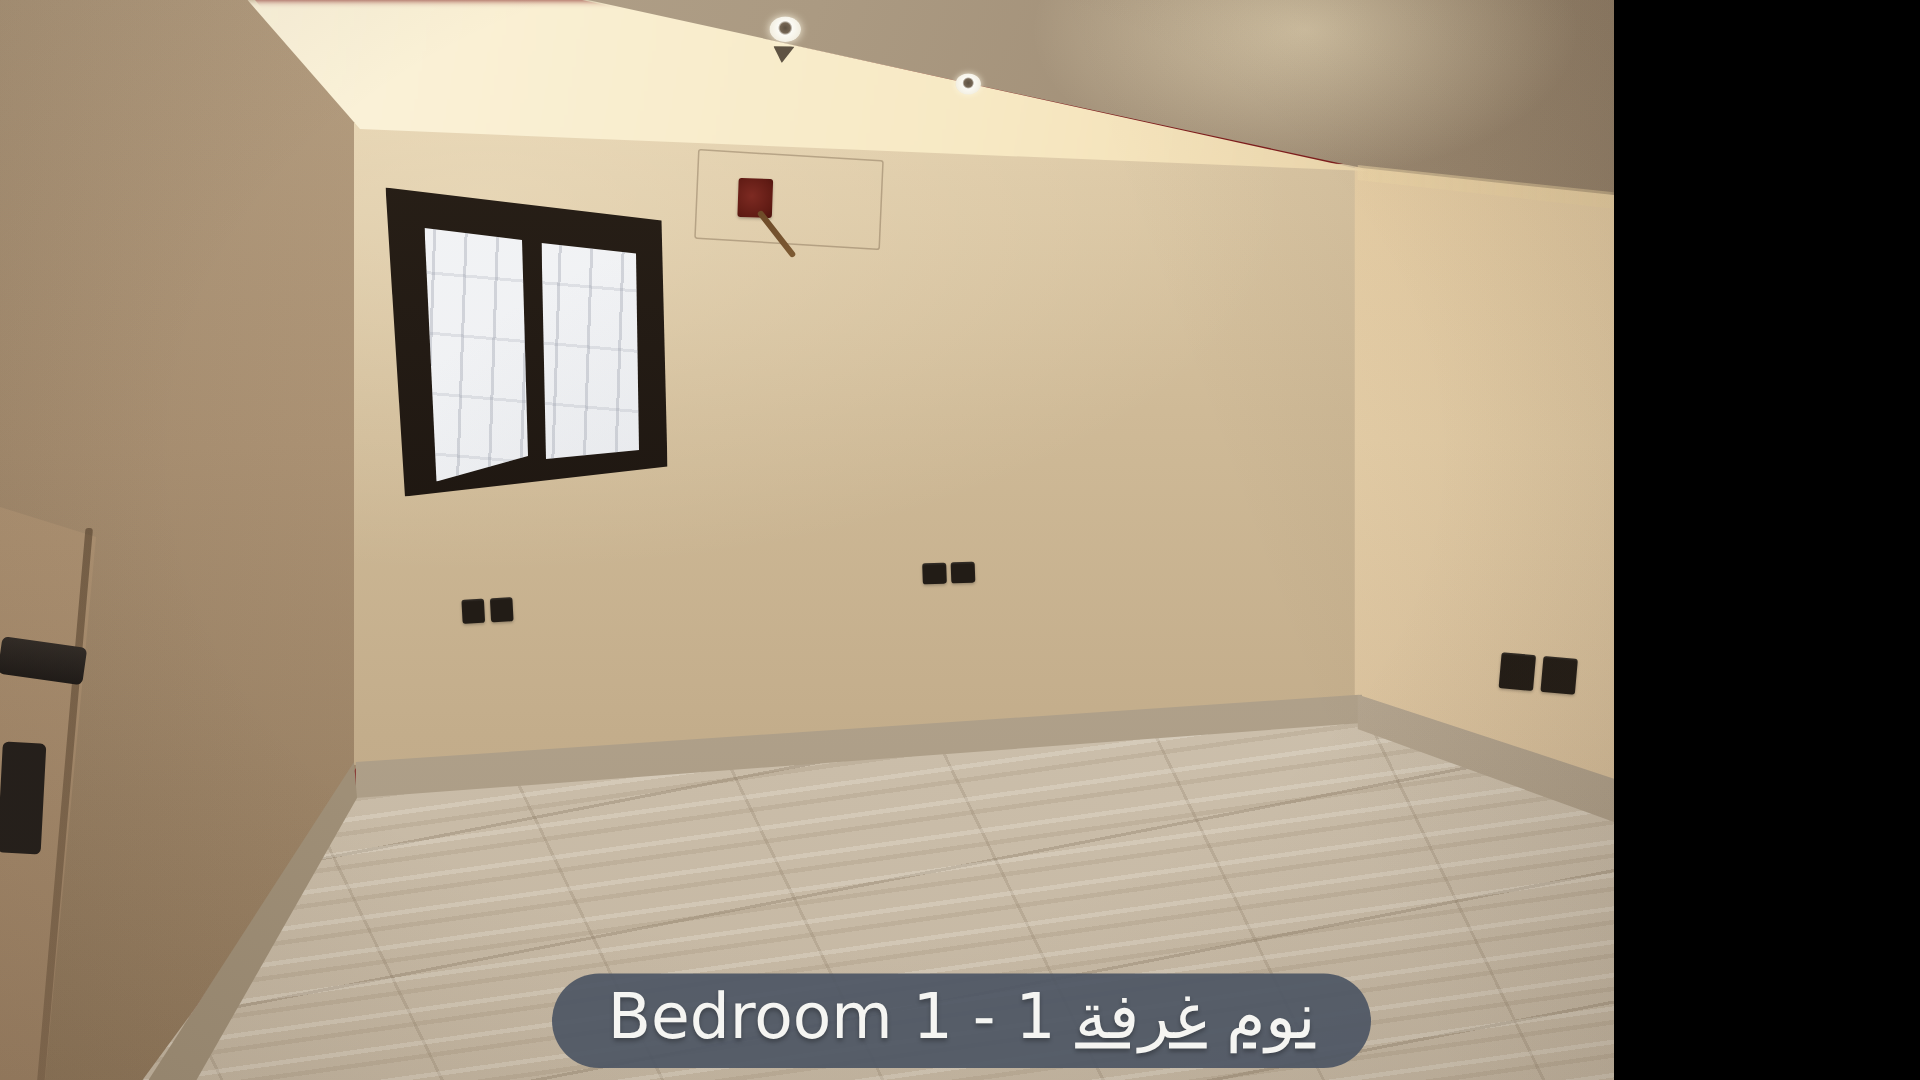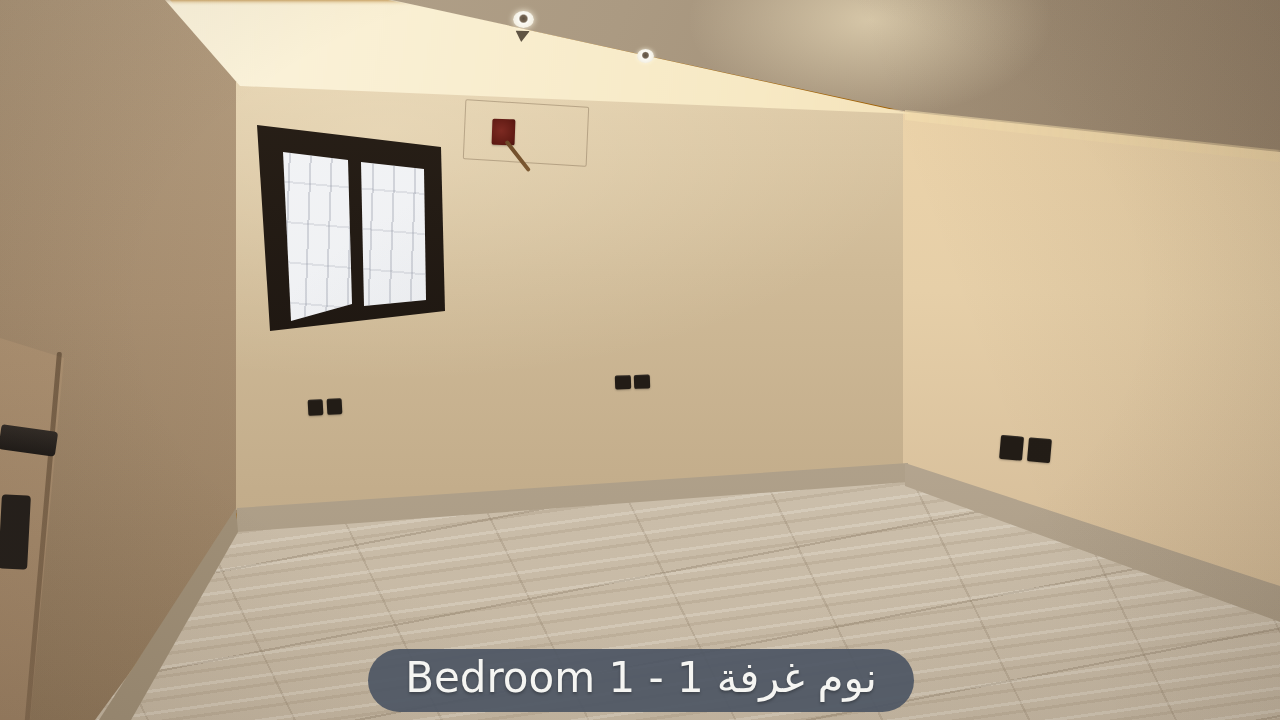--- a/index.html
+++ b/index.html
@@ -1,18 +1,18 @@
 <!DOCTYPE html>
 <html><head>
 <meta charset="utf-8">
 <style>
   html,body{margin:0;padding:0;background:#000;}
   .stage{
-    position:relative;width:1280px;height:720px;overflow:hidden;
-    background:#a16207;font-family:"DejaVu Sans",sans-serif;text-align:right;
+    position:relative;width:1076px;height:720px;overflow:hidden;
+    background:#7f1d1d;font-family:"DejaVu Sans",sans-serif;text-align:right;
   }
   .layer{position:absolute;inset:0;}
 
   
   .left-wall{
     clip-path:polygon(0 0,170px 0,243px 88px,240px 508px,98px 720px,0 720px);
     background:
       linear-gradient(90deg,rgba(40,28,18,.10),transparent 35%),
       linear-gradient(178deg,#b9a284 0%,#b09677 40%,#a1886a 70%,#967d5f 100%);
   }
@@ -150,21 +150,21 @@
   }
 
   
   .caption{
     position:absolute;left:368px;top:649px;width:546px;height:63px;border-radius:32px;
     background:rgba(78,86,100,.93);
     display:flex;align-items:center;justify-content:center;gap:13px;
     color:#f5f5f2;font-size:42px;line-height:1;padding-bottom:5px;box-sizing:border-box;
     text-shadow:0 2px 3px rgba(0,0,0,.28);white-space:nowrap;
   }
-  .caption .ar{direction:rtl;unicode-bidi:isolate;display:inline-block;}
+  .caption .ar{direction:rtl;unicode-bidi:isolate;display:inline-block;text-decoration:underline;}
 
   .vignette{
     background:
       linear-gradient(250deg,rgba(60,45,30,.12),transparent 28%),
       radial-gradient(ellipse at 50% 42%,transparent 55%,rgba(55,40,26,.12) 100%);
     pointer-events:none;
   }
 </style>
 </head>
 <body>

